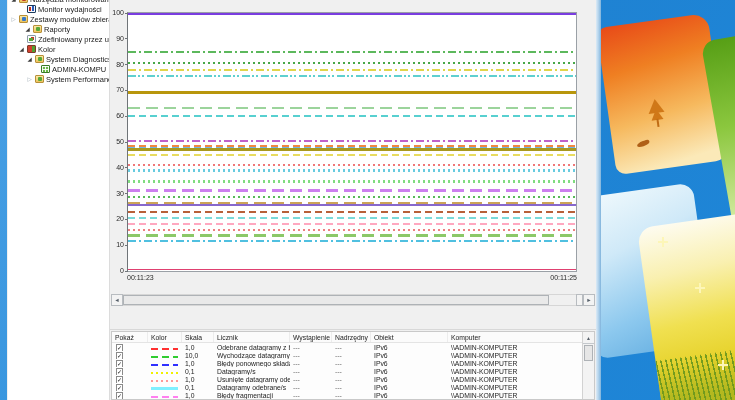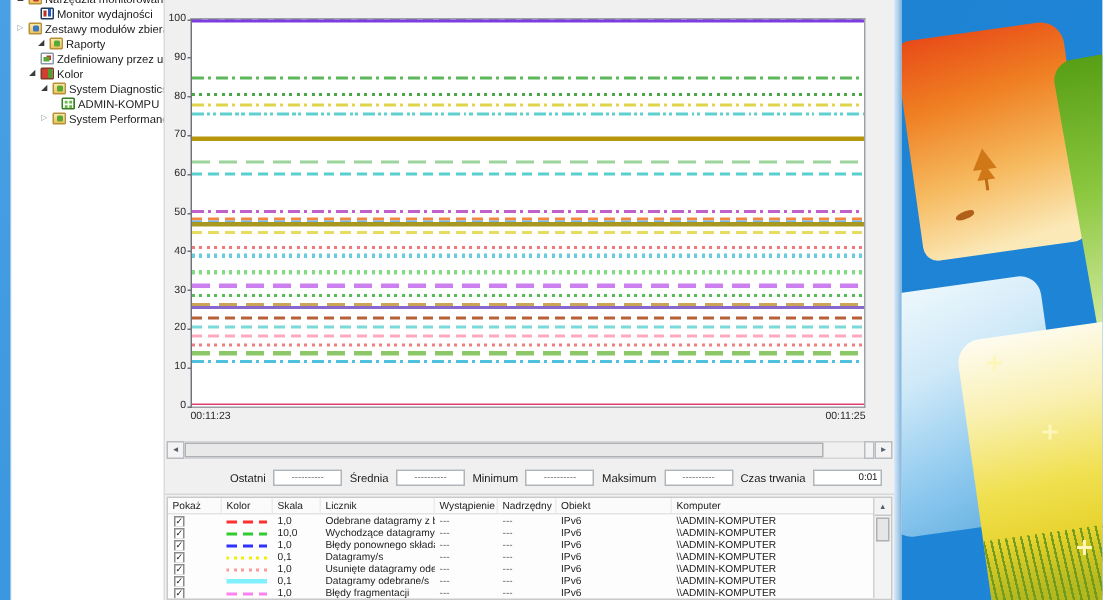--- a/index.html
+++ b/index.html
@@ -238,32 +238,20 @@
 
       <div class="hscroll">
         <div class="sb-btn">◄</div>
         <div class="sb-track">
           <div class="sb-thumb"></div>
         </div>
         <div class="sb-split"></div>
         <div class="sb-btn">►</div>
       </div>
 
-      <div class="stats" id="statsBar">
-          <span class="stat-label">Ostatni</span>
-          <span class="stat-box">----------</span>
-          <span class="stat-label">Średnia</span>
-          <span class="stat-box">----------</span>
-          <span class="stat-label">Minimum</span>
-          <span class="stat-box">----------</span>
-          <span class="stat-label">Maksimum</span>
-          <span class="stat-box">----------</span>
-          <span class="stat-label">Czas trwania</span>
-          <span class="stat-box dark">0:01</span>
-        </div>
 
       <div class="stats-divider"></div>
 
       <div class="legend" id="legendTable">
           <div class="lg-head">
             <span class="c0">Pokaż</span>
             <span class="c1">Kolor</span>
             <span class="c2">Skala</span>
             <span class="c3">Licznik</span>
             <span class="c4">Wystąpienie</span>

